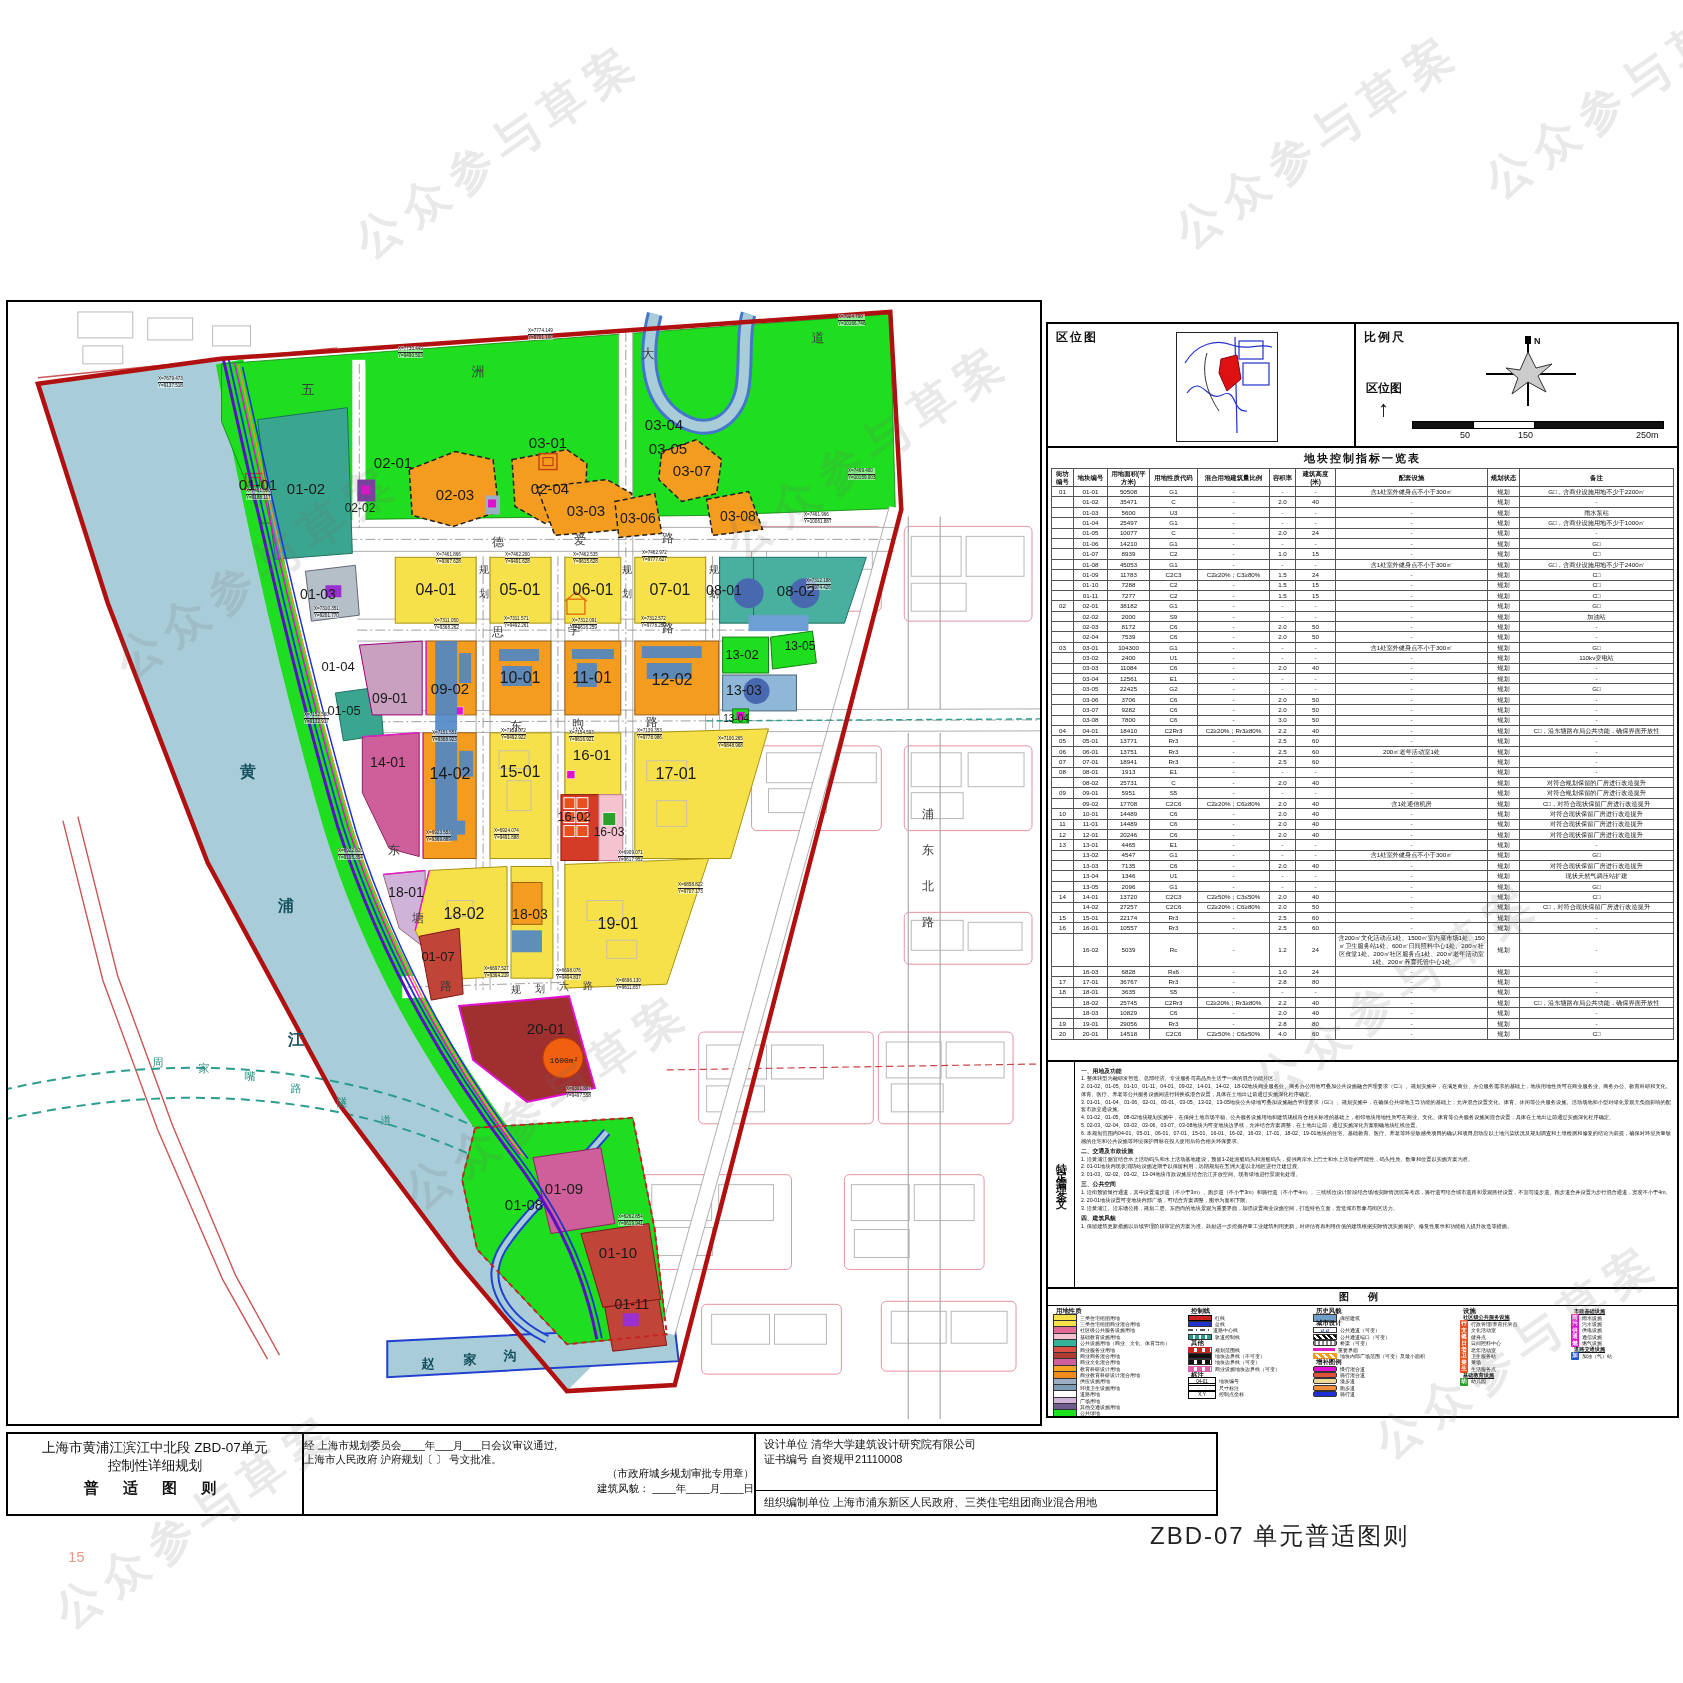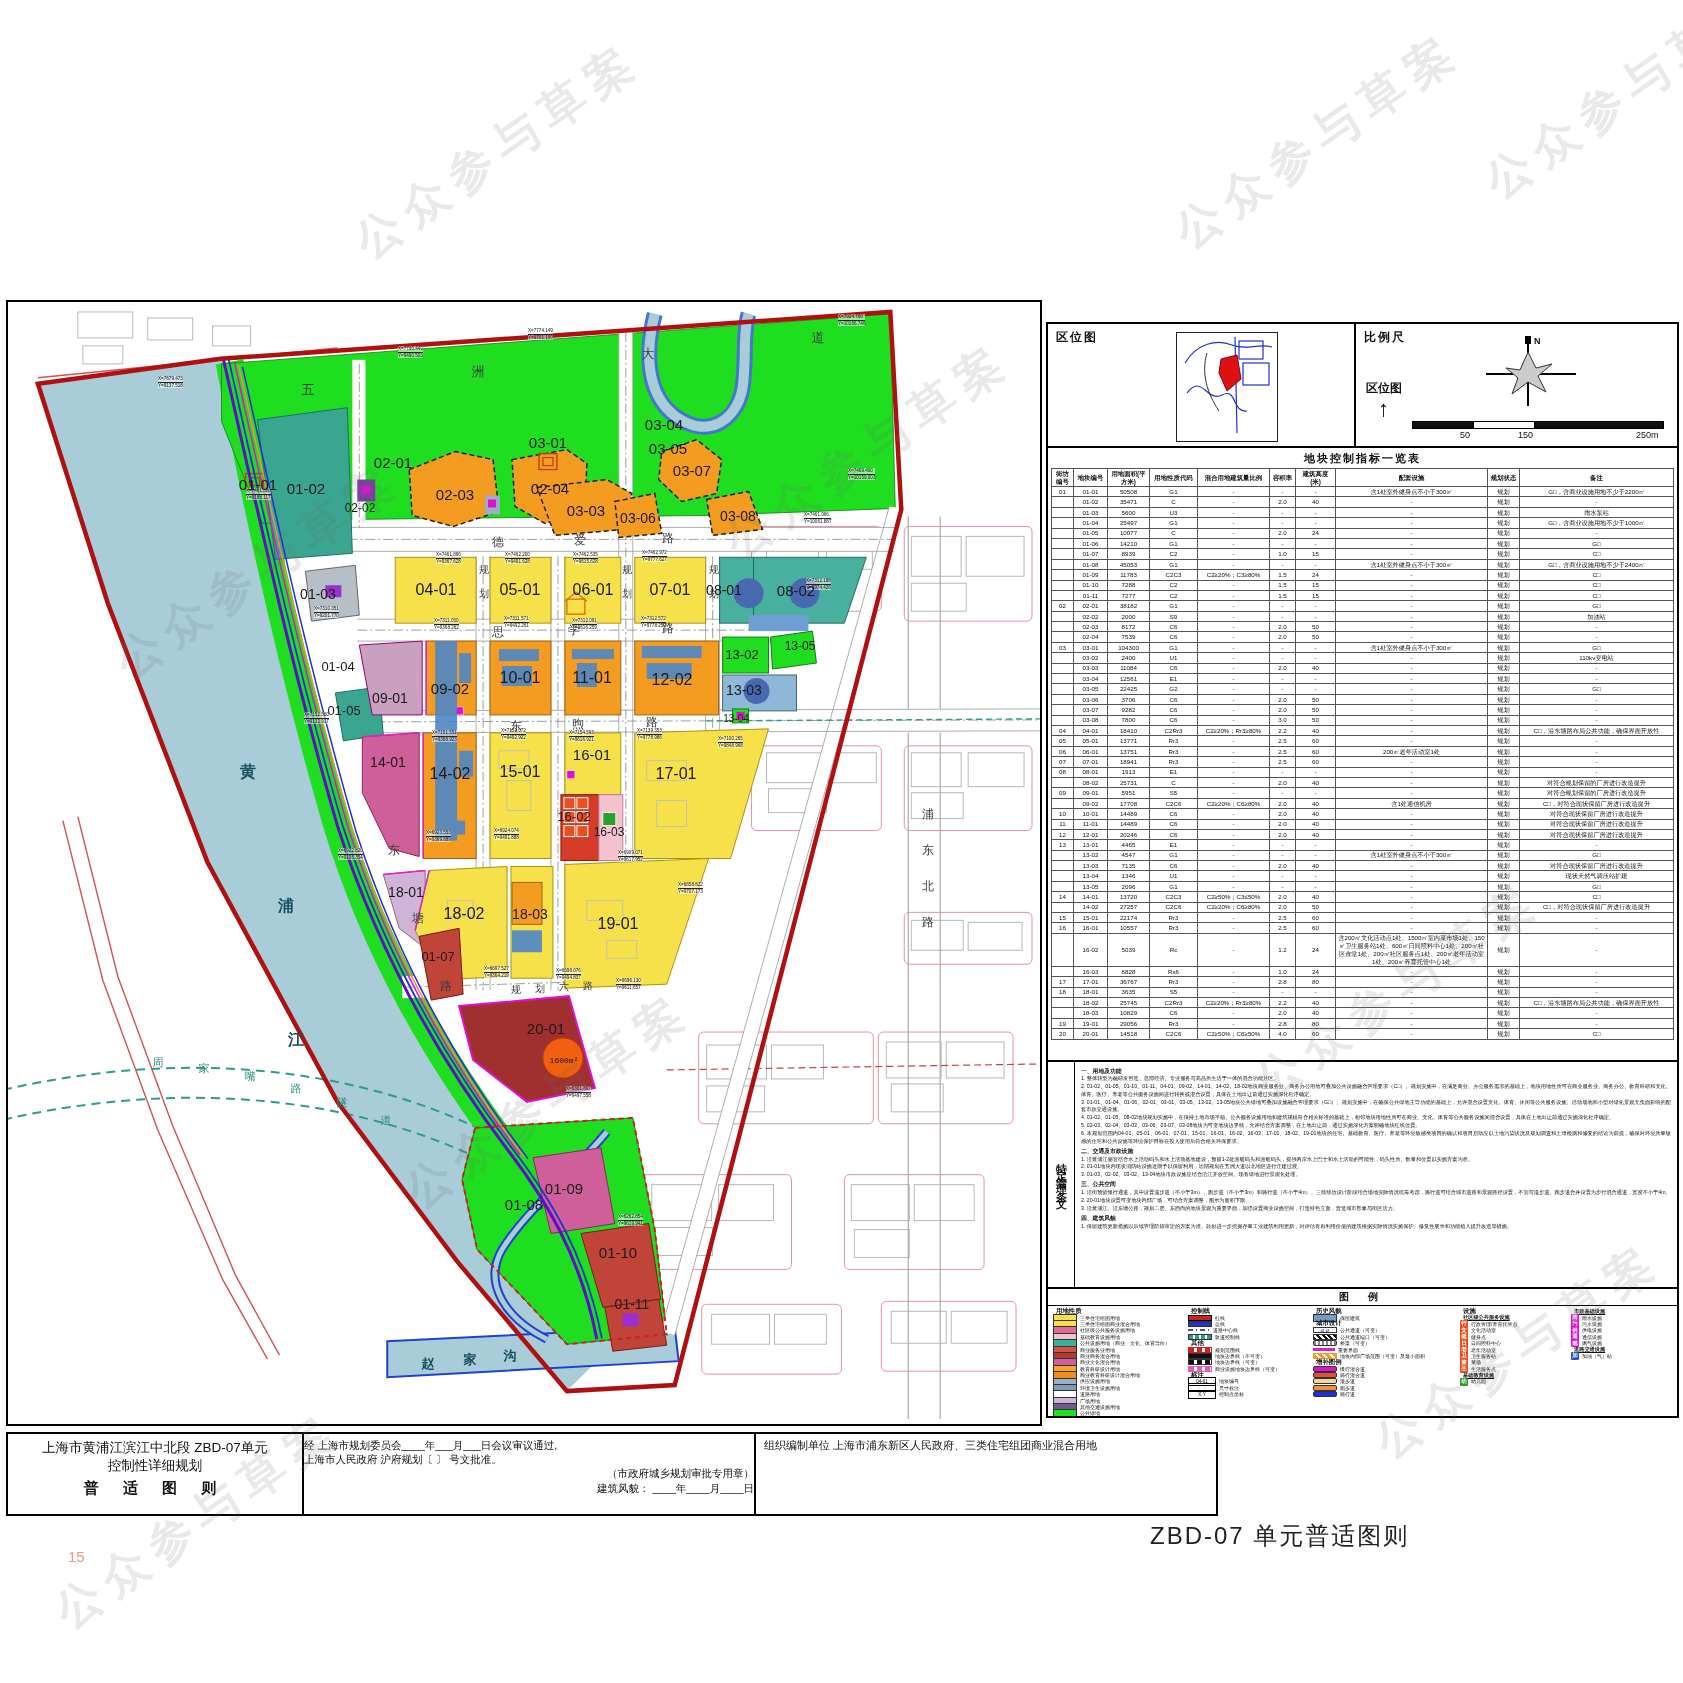--- a/index.html
+++ b/index.html
@@ -1970,19 +1970,23 @@
       <div class="l2">控制性详细规划</div>
       <div class="l3">普 适 图 则</div>
     </div>
     <div id="tb-c2">
       <div>经  上海市规划委员会____年___月___日会议审议通过,</div>
       <div>上海市人民政府      沪府规划〔      〕      号文批准。</div>
       <div class="r">（市政府城乡规划审批专用章）</div>
       <div class="r">建筑风貌：  ____年____月____日</div>
     </div>
     <div id="tb-c3">
+      <div class="top">
+        <div>设计单位  清华大学建筑设计研究院有限公司</div>
+        <div>证书编号  自资规甲21110008</div>
+      </div>
       <div class="bot">组织编制单位 上海市浦东新区人民政府、三类住宅组团商业混合用地</div>
     </div>
   </div>
 
   <div id="sheet-code">ZBD-07 单元普适图则</div>
   <div id="page-num">15</div>
 </div>
 
 </body></html>

